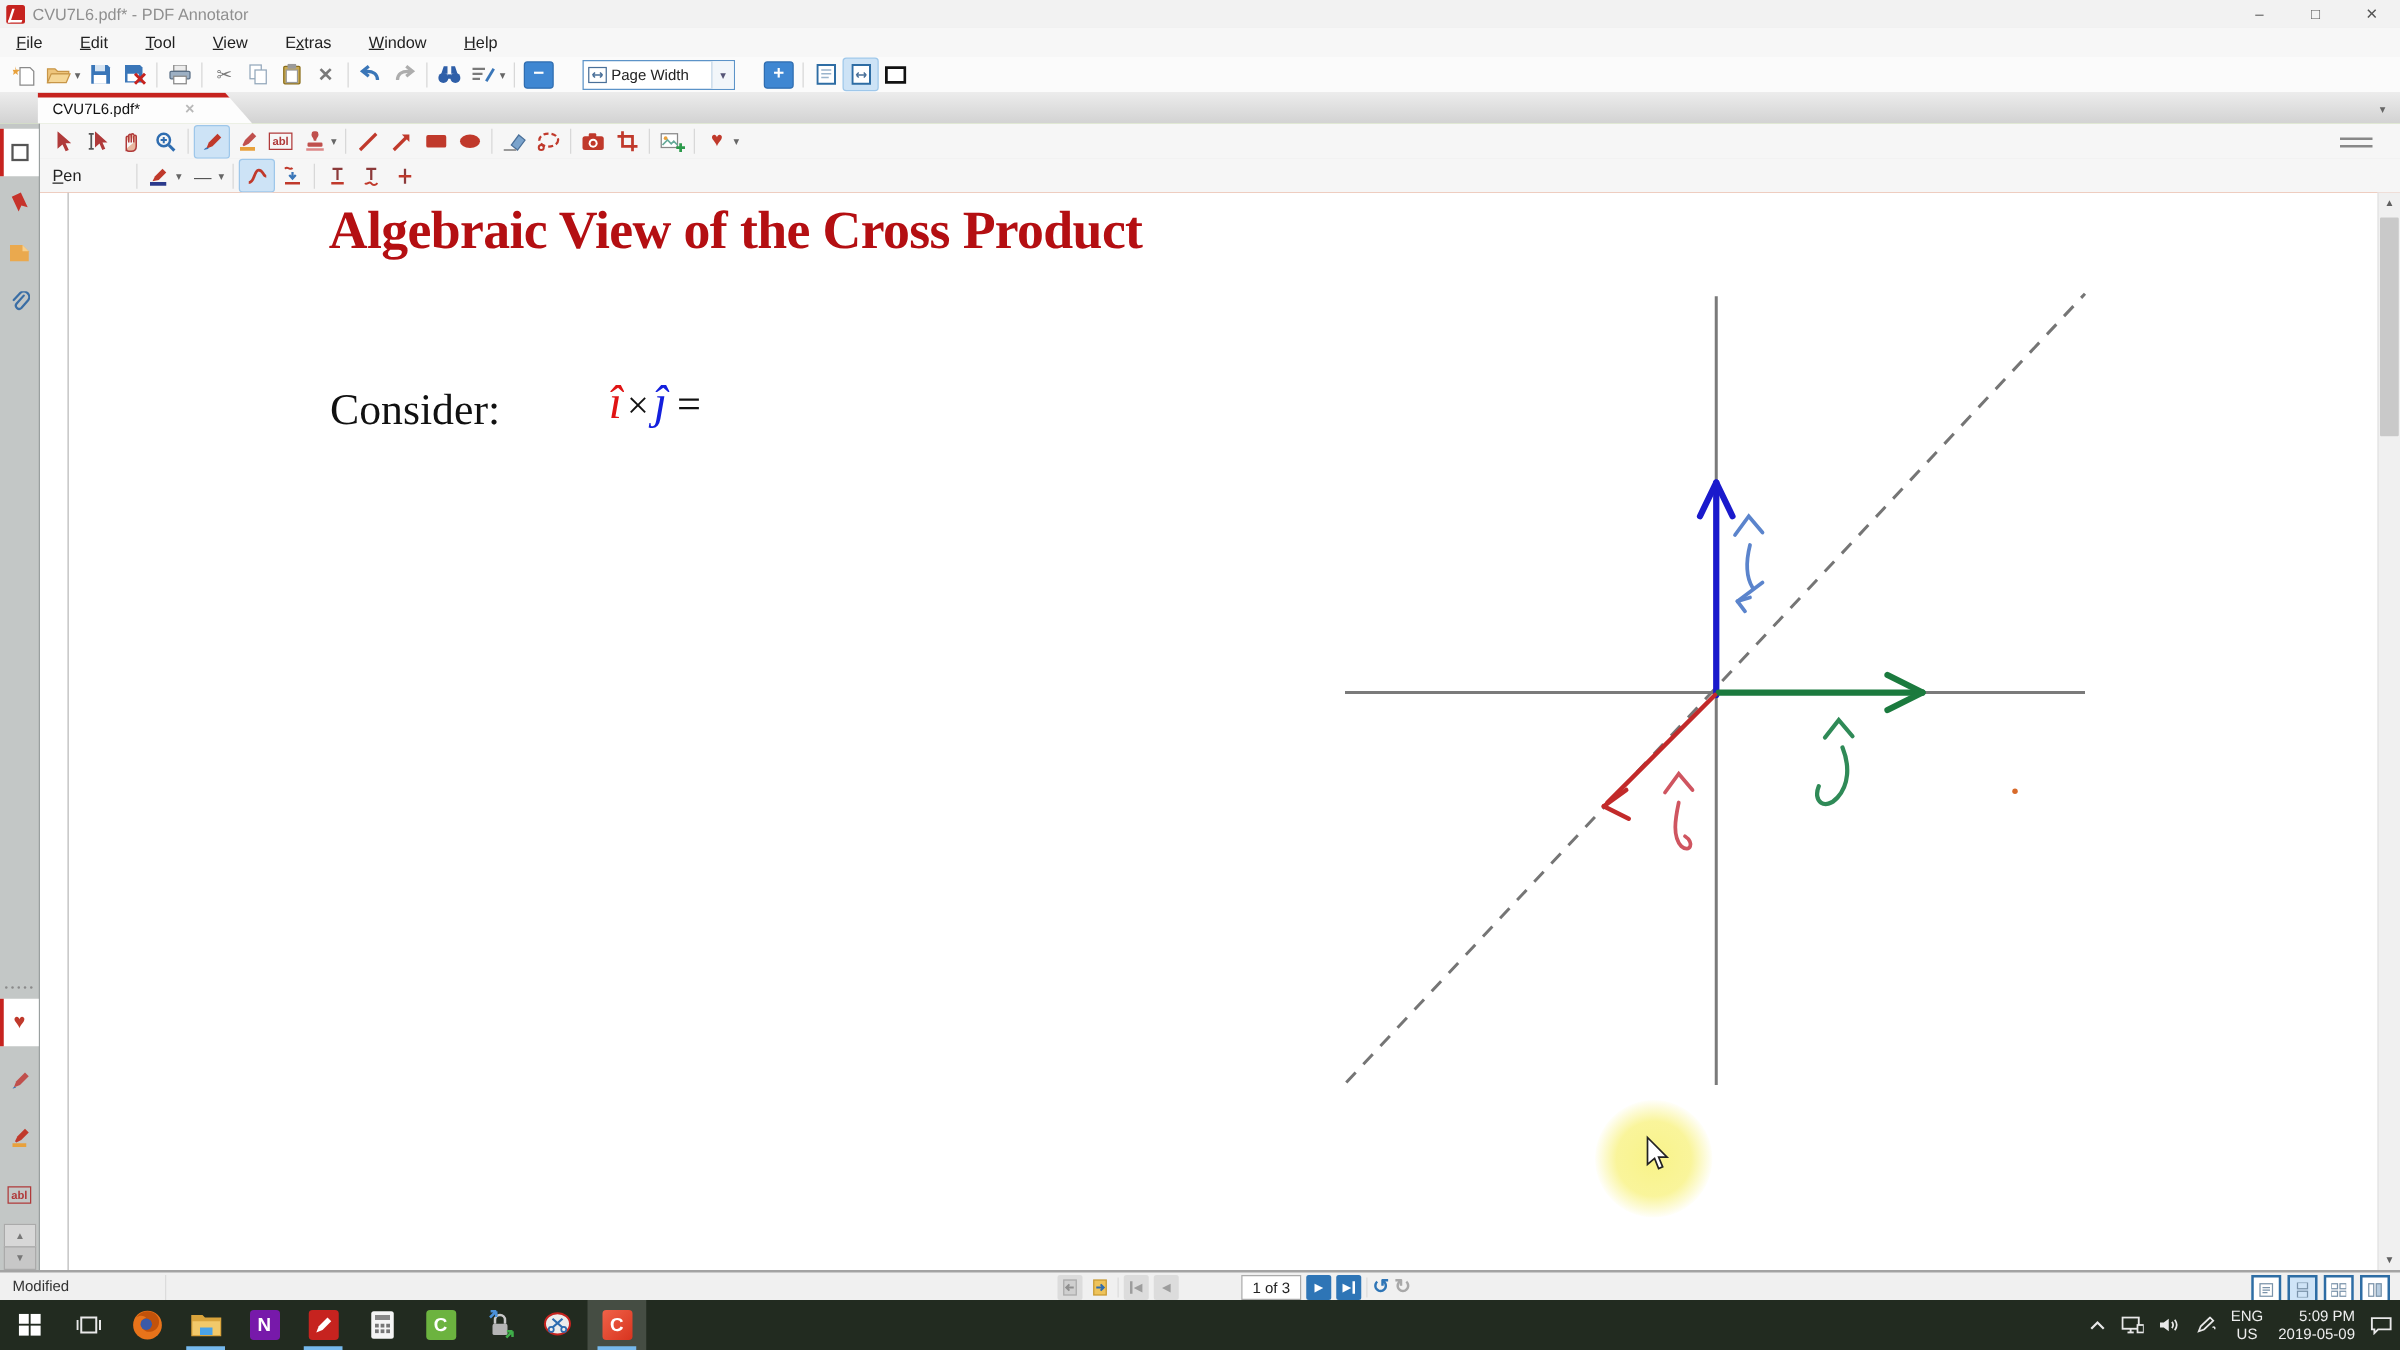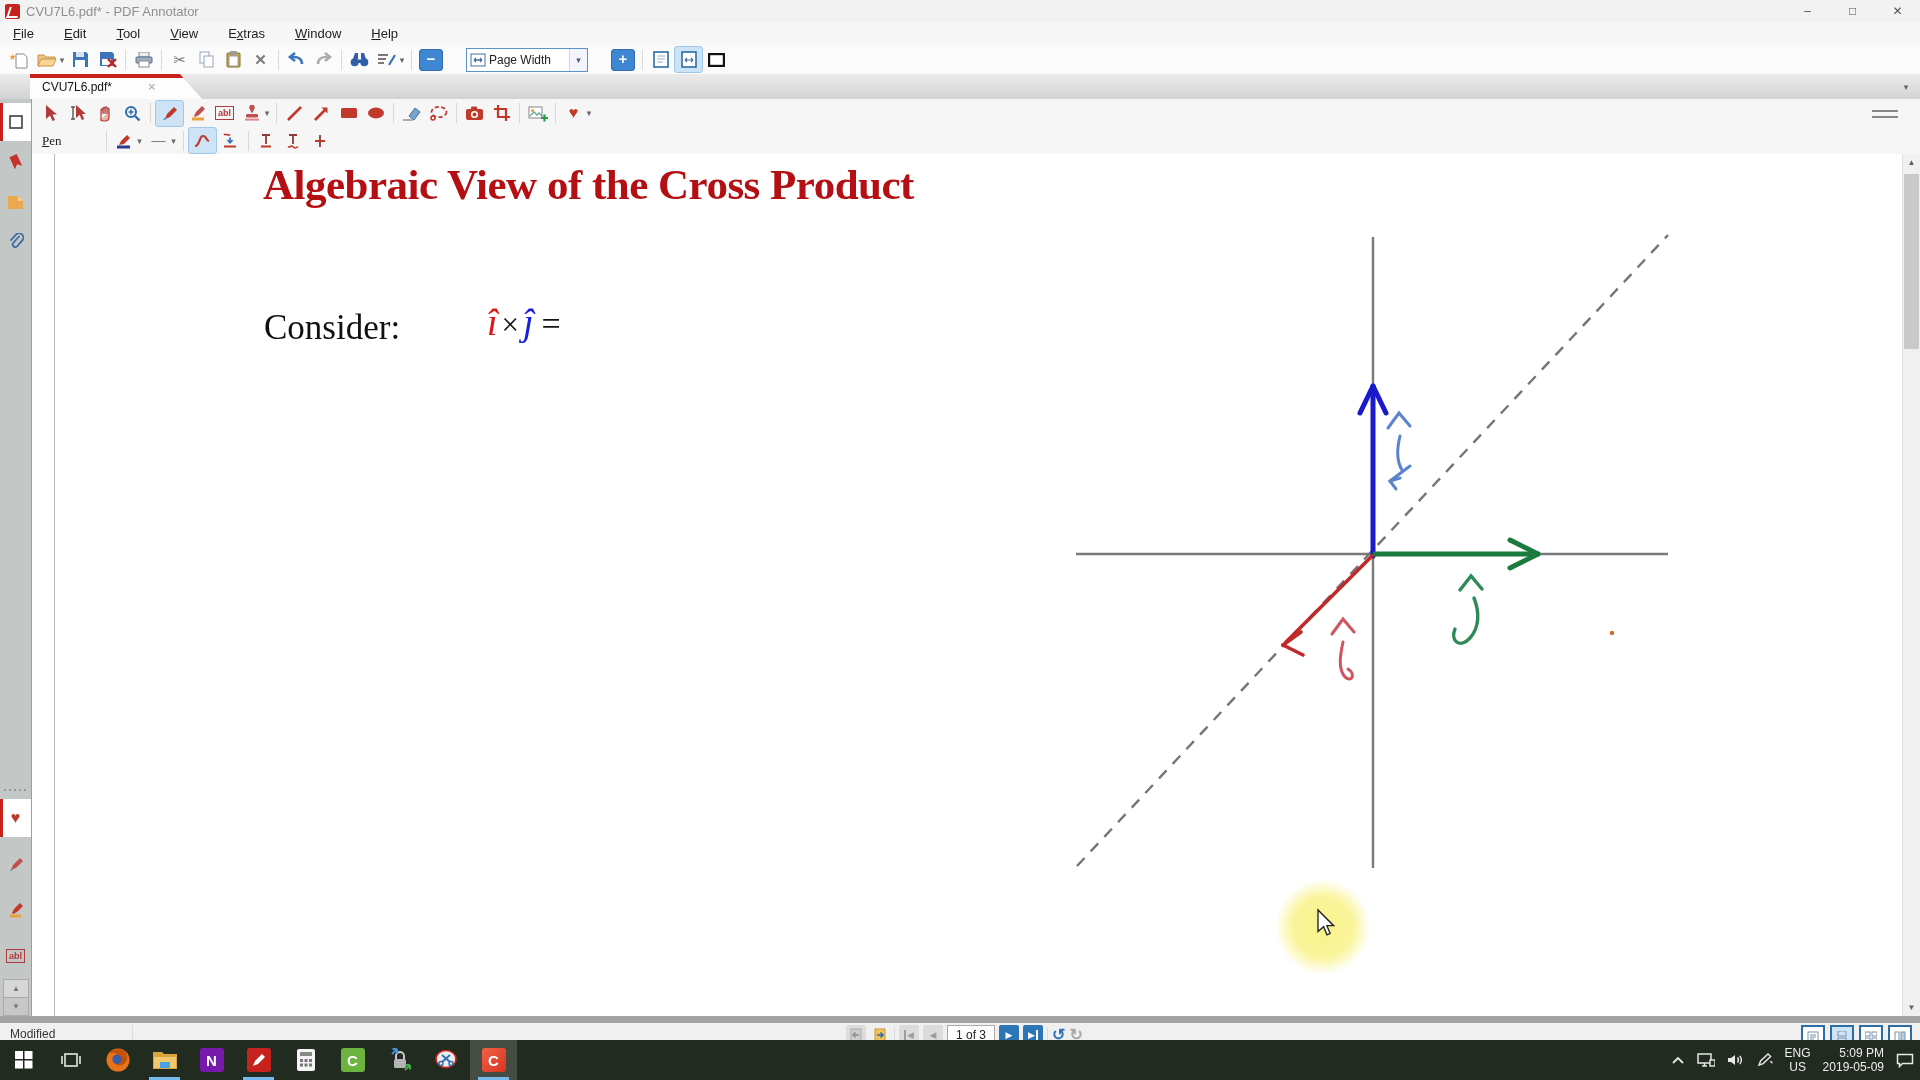--- a/index.html
+++ b/index.html
@@ -57,21 +57,21 @@
   .main{position:absolute;left:32px;top:0;right:0;height:100%;}
   
   .annotb{position:absolute;top:0;left:0;right:0;height:28px;background:#f6f6f6;border-bottom:1px solid #ddd;
           display:flex;align-items:center;padding-left:6px;}
   .overflow{position:absolute;right:22px;top:7px;width:26px;}
   .overflow i{display:block;height:0;border-top:2px solid #888;margin:4px 0;}
   .abl{border:1px solid #b03a3a;color:#b03a3a;font-size:9px;padding:0 2px;line-height:12px;font-weight:bold;}
   .heartg{color:#c0392b;font-size:16px;}
   
   .pentb{position:absolute;top:28px;left:0;right:0;height:27px;background:#f6f6f6;border-bottom:4px solid #c2410c;
-         display:flex;align-items:center;padding-left:10px;font-family:Liberation Serif, serif;}
+         display:flex;align-items:center;padding-left:10px;}
   .penlabel{color:#222;margin-right:40px;font-size:13px;}
   .penlabel .ul{text-decoration:underline;}
   .dash{color:#555;font-size:14px;letter-spacing:-1px;}
   
   .canvas{position:absolute;top:55px;left:0;right:0;bottom:0;background:#fff;overflow:hidden;}
   .pageedge{position:absolute;left:22px;top:0;bottom:0;width:1px;background:#b9b9b9;}
   
   .vscroll{position:absolute;right:7px;top:55px;bottom:0;width:17px;background:#f0f0f0;border-left:1px solid #e2e2e2;}
   .varrow{position:absolute;left:0;width:17px;height:17px;display:flex;align-items:center;justify-content:center;
           font-size:8px;color:#606060;}
@@ -84,31 +84,31 @@
            display:flex;align-items:baseline;}
   .f-i{color:#e01414;font-style:italic;}
   .f-x{color:#111;font-size:31px;padding:0 4px;}
   .f-j{color:#1420dd;font-style:italic;}
   .f-e{color:#111;font-size:34px;padding-left:8px;}
   .glow{position:absolute;left:1276px;top:880px;width:94px;height:94px;border-radius:50%;
         background:radial-gradient(circle,rgba(248,242,130,.95) 0%,rgba(248,242,130,.8) 45%,rgba(248,242,130,0) 72%);}
   .overlay{position:absolute;inset:0;pointer-events:none;text-decoration:underline;}
   
   .statusbar{position:absolute;top:1016px;left:0;right:0;height:24px;background:#f0f0f0;
-             border-top:7px solid #a3a3a3;font-size:12px;color:#333;text-decoration:underline;}
+             border-top:2px solid #a3a3a3;font-size:12px;color:#333;text-decoration:underline;}
   .st-mod{position:absolute;left:10px;top:4px;}
   .st-sep{position:absolute;top:2px;width:1px;height:20px;background:#dcdcdc;}
   .navwrap{position:absolute;left:846px;top:2px;display:flex;align-items:center;gap:4px;height:20px;}
   .navbtn{width:20px;height:20px;border-radius:2px;display:flex;align-items:center;justify-content:center;font-size:9px;}
   .navbtn.dis{background:#dcdcdc;color:#9d9d9d;}
   .navbtn.en{background:#2e75b6;color:#fff;}
   .bar-l{border-left:2px solid currentColor;padding-left:1px;}
   .bar-r{border-right:2px solid currentColor;padding-right:1px;}
   .pagebox{height:18px;width:46px;background:#fff;border:1px solid #ababab;display:flex;align-items:center;
-           justify-content:center;font-size:12px;color:#222;}
+           justify-content:center;font-size:12px;color:#222;margin-left:46px;}
   .circ{font-size:16px;font-weight:bold;line-height:16px;}
   .circ.en{color:#2e75b6;} .circ.dis{color:#a8a8a8;}
   .layouts{position:absolute;right:8px;top:2px;display:flex;gap:5px;}
   .lay{width:20px;height:20px;border:2px solid #2e6da4;background:#fff;display:flex;align-items:center;justify-content:center;}
   .lay.on{background:#cfe4f7;}
   
   .taskbar{position:absolute;top:1040px;left:0;right:0;height:40px;background:#222b20;display:flex;}
   .tslot{width:47px;height:40px;display:flex;align-items:center;justify-content:center;position:relative;}
   .tslot.open::after{content:"";position:absolute;left:8px;right:8px;bottom:0;height:3px;background:#76b9ed;}
   .tslot.activeapp{background:rgba(255,255,255,.16);}

